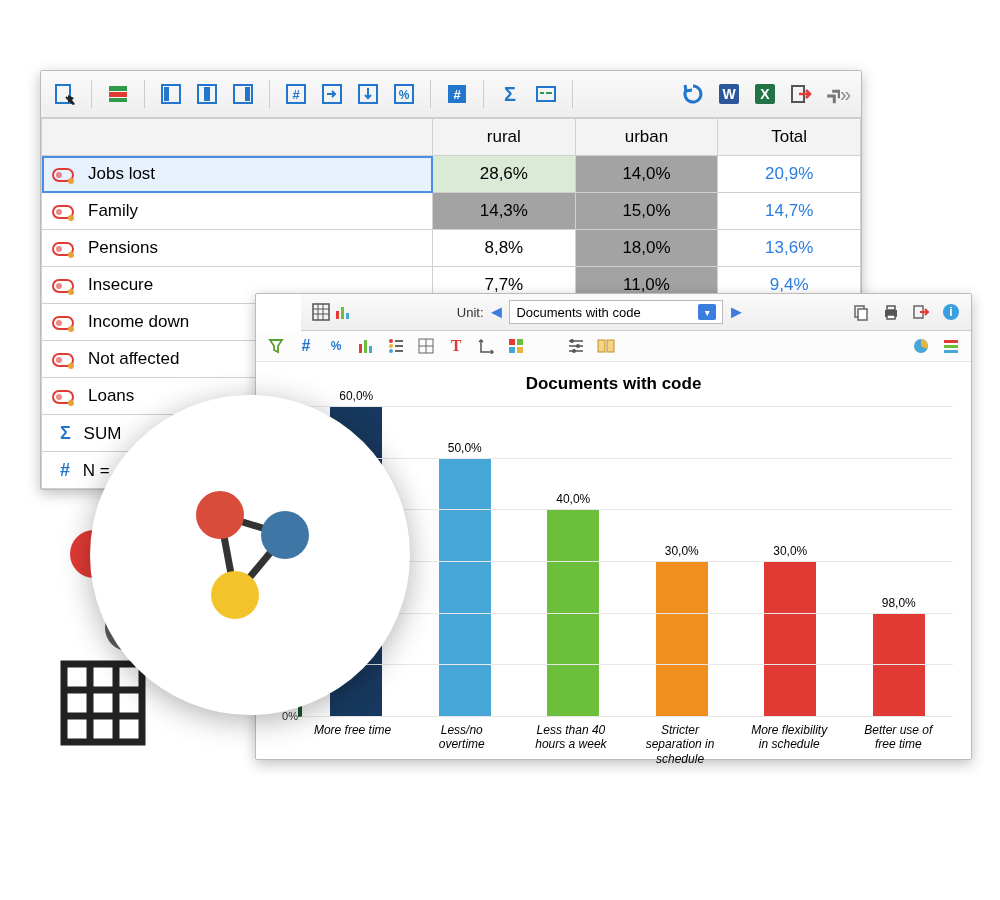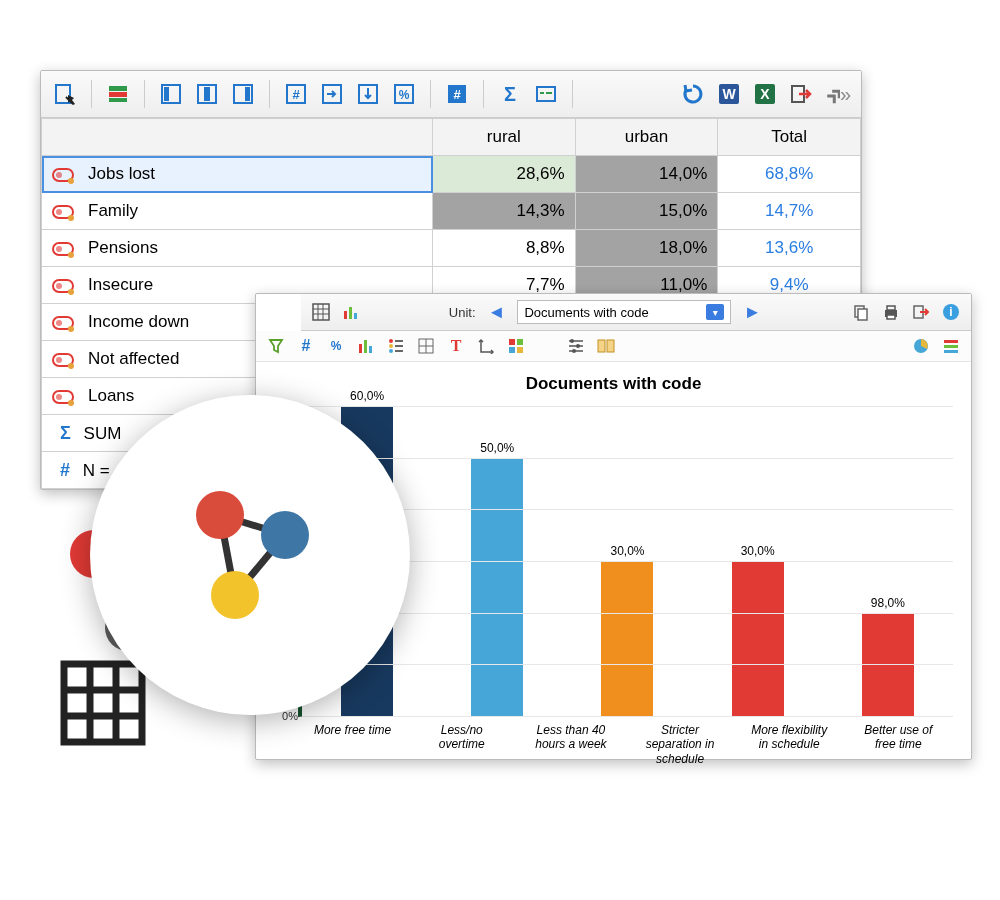--- a/index.html
+++ b/index.html
@@ -21,38 +21,38 @@
     border-radius:3px; cursor:pointer;
   }
   .tb-sep { width:1px; height:28px; background:#ccc; margin:0 4px; }
 
   
   .data-table { width:100%; border-collapse:collapse; font-size:17px;padding-left:40px; }
   .data-table th, .data-table td { border:1px solid #d0d0d0; padding:4px 10px; height:28px; }
   .data-table thead th { background:#f3f3f3; font-weight:400; text-align:center; }
   .data-table thead th.labelcell { width:370px; text-align:left; }
   .data-table tbody td.labelcell { text-align:left; }
-  .data-table tbody td.num { text-align:right; }
+  .data-table tbody td.num { text-align:center; }
   .data-table tbody td.total { color:#2a7de1; text-align:center; }
   .row-selected td.labelcell { background:#e8f2ff; outline:2px solid #4a90e2; outline-offset:-2px; }
   .code-icon { display:inline-flex; align-items:center; margin-right:10px; vertical-align:middle; }
   .footer-row td { background:#fff; font-weight:400; }
   .bgcell-green { background:#dbead6; }
   .bgcell-lightgreen { background:#a3a3a3; }
 
   
   .chart-window {
     position:absolute; left:255px; top:293px; width:715px; height:465px;
     background:#fff; border:1px solid #bbb; border-radius:2px;
     box-shadow:0 4px 14px rgba(0,0,0,0.25);
   }
   .chart-topbar {
     height:36px; background:linear-gradient(#fafafa,#eeeeee);
     border-bottom:1px solid #ccc; display:flex; align-items:center;
-    padding:0 10px; gap:10px; font-size:13px;margin-left:45px;
+    padding:0 10px; gap:2px; font-size:13px;margin-left:45px;
   }
   .chart-topbar .spacer { flex:1; }
   .unit-label { color:#333; }
   .unit-select {
     width:200px; height:22px; border:1px solid #bbb; background:#fff;
     display:flex; align-items:center; padding:0 6px; justify-content:space-between;
     font-size:13px; cursor:pointer;
   }
   .unit-select .chev { width:18px; height:16px; background:#3a7ce0; border-radius:2px;
     display:flex; align-items:center; justify-content:center; color:#fff; font-size:10px; }
@@ -243,21 +243,21 @@
           <tr class="row-selected">
             <td class="labelcell"><span class="code-icon">
                 <svg width="26" height="18">
                   <rect x="1" y="3" width="20" height="12" rx="6" fill="none" stroke="#e13a35" stroke-width="2"></rect>
                   <circle cx="7" cy="9" r="3" fill="#e13a35" opacity="0.6"></circle>
                   <circle cx="19" cy="15" r="3" fill="#e7a23b"></circle>
                 </svg>
               </span><span>Jobs lost</span></td>
             <td class="num bgcell-green">28,6%</td>
             <td class="num bgcell-lightgreen">14,0%</td>
-            <td class="total">68,8%</td>
+            <td class="total">20,9%</td>
           </tr>
           <tr>
             <td class="labelcell"><span class="code-icon">
                 <svg width="26" height="18">
                   <rect x="1" y="3" width="20" height="12" rx="6" fill="none" stroke="#e13a35" stroke-width="2"></rect>
                   <circle cx="7" cy="9" r="3" fill="#e13a35" opacity="0.6"></circle>
                   <circle cx="19" cy="15" r="3" fill="#e7a23b"></circle>
                 </svg>
               </span><span>Family</span></td>
             <td class="num bgcell-lightgreen">14,3%</td>
@@ -490,20 +490,24 @@
         <div class="bars" id="bars">
             <div class="bar-wrap">
               <div class="bar-label">60,0%</div>
               <div class="bar" style="height:310px;background:#18395f;"></div>
             </div>
             <div class="bar-wrap">
               <div class="bar-label">50,0%</div>
               <div class="bar" style="height:258.33333333333337px;background:#46a6d8;"></div>
             </div>
             <div class="bar-wrap">
+              <div class="bar-label">40,0%</div>
+              <div class="bar" style="height:206.66666666666666px;background:#6bbf3a;"></div>
+            </div>
+            <div class="bar-wrap">
               <div class="bar-label">30,0%</div>
               <div class="bar" style="height:155px;background:#f18f1e;"></div>
             </div>
             <div class="bar-wrap">
               <div class="bar-label">30,0%</div>
               <div class="bar" style="height:155px;background:#e13a35;"></div>
             </div>
             <div class="bar-wrap">
               <div class="bar-label">98,0%</div>
               <div class="bar" style="height:103.33333333333333px;background:#e13a35;"></div>

